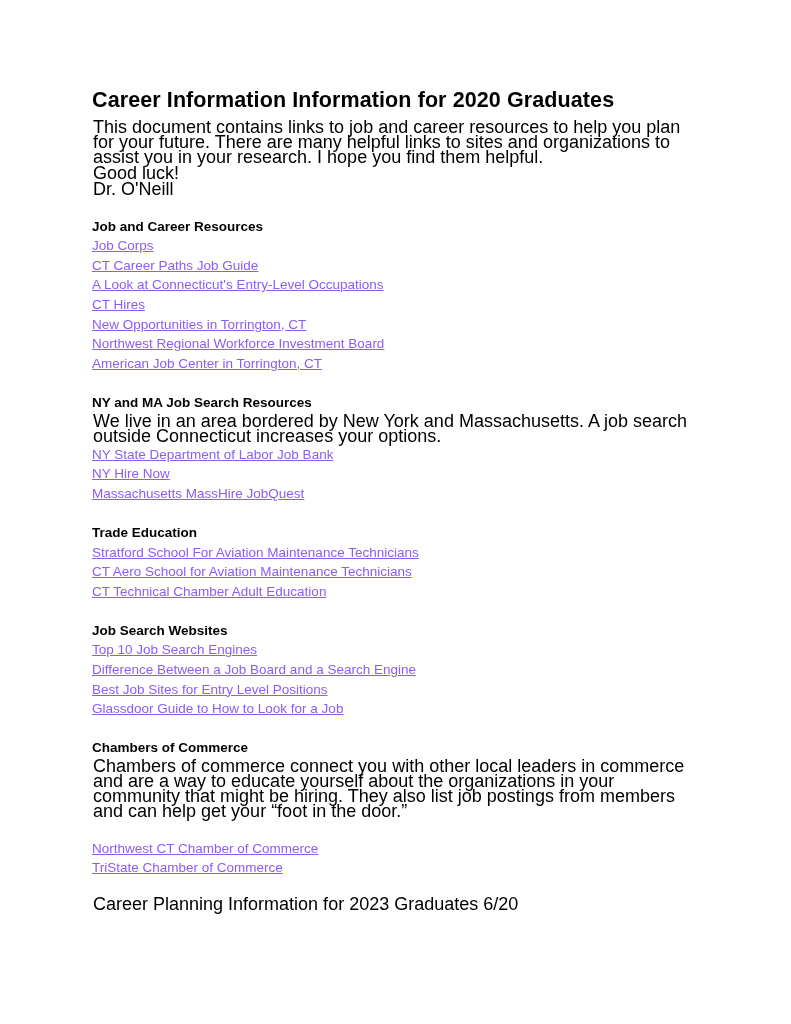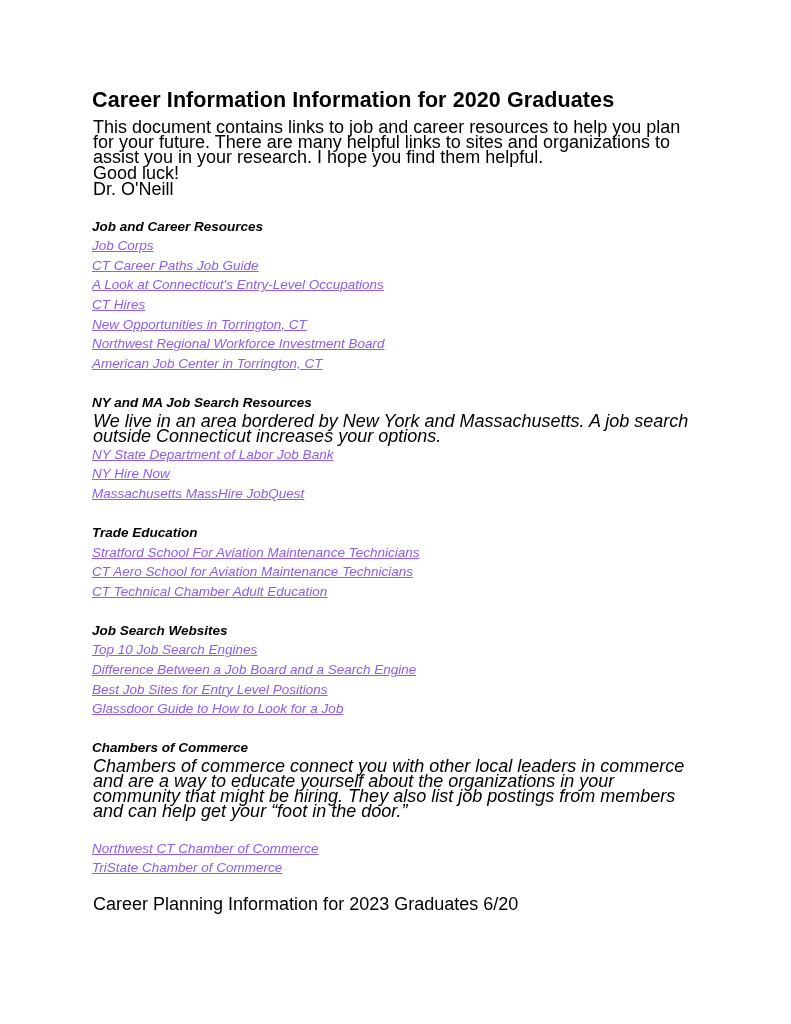--- a/index.html
+++ b/index.html
@@ -25,21 +25,20 @@
     margin: 0 0 6px 0;
     letter-spacing: 0.1px;
   }
   p.body {
     font-size: 18px;
     line-height: 15px;
     margin: 1px;
   }
   .doc-section {
     margin-top: 19.6px;
-    font-style: italic;
   }
   h2.section-heading {
     font-size: 13.5px;
     line-height: 19.6px;
     font-weight: bold;
     margin: 0;
   }
   ul.link-list {
     list-style: none;
     margin: 0;

